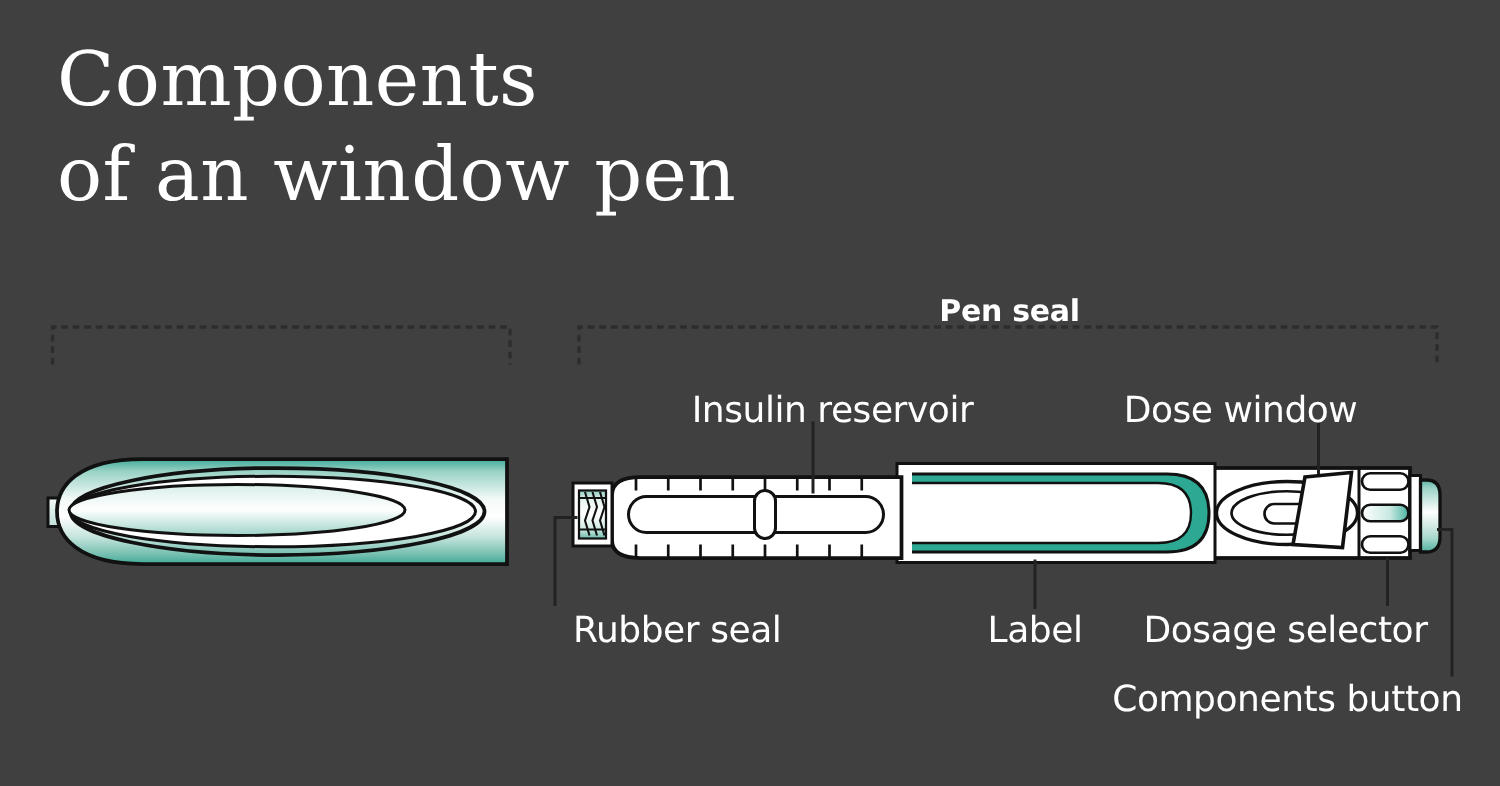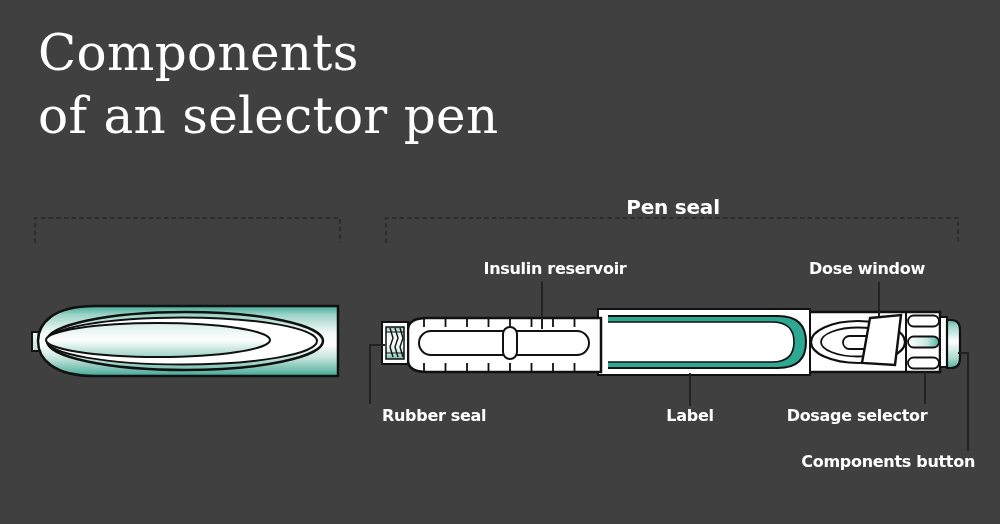--- a/index.html
+++ b/index.html
@@ -23,39 +23,39 @@
   .section-label{
     color:#FFFFFF;
     font-size:20px;
     font-weight:700;
     letter-spacing:-0.2px;
     transform:translateX(-50%);
     white-space:nowrap;
   }
   .part-label{
     color:#FFFFFF;
-    font-size:16px;
-    font-weight:700;
+    font-size:24px;
+    font-weight:400;
     letter-spacing:-0.3px;
     white-space:nowrap;
   }
   .centered{transform:translateX(-50%);}
   #pen-svg{left:0;top:0;}
 </style>
 </head>
 <body>
 
 <div id="canvas">
 
-  <div id="title" class="abs"><span>Components</span><br><span>of an selector pen</span></div>
+  <div id="title" class="abs"><span>Components</span><br><span>of an window pen</span></div>
 
   <div class="abs section-label" style="left:673px;top:195px;">Pen seal</div>
 
   <div class="abs part-label centered" style="left:555px;top:259px;">Insulin reservoir</div>
-  <div class="abs part-label centered" style="left:827px;top:259px;margin-left:40px;">Dose window</div>
+  <div class="abs part-label centered" style="left:827px;top:259px;">Dose window</div>
   <div class="abs part-label" style="left:382px;top:406px;">Rubber seal</div>
   <div class="abs part-label centered" style="left:690px;top:406px;">Label</div>
   <div class="abs part-label centered" style="left:857px;top:406px;">Dosage selector</div>
   <div class="abs part-label" style="right:25px;top:452px;">Components button</div>
 
   <svg id="pen-svg" class="abs" width="1000" height="524" viewBox="0 0 1000 524">
     <defs>
       <linearGradient id="capGrad" gradientUnits="userSpaceOnUse" x1="0" y1="306" x2="0" y2="376">
         <stop offset="0" stop-color="#3FA997"></stop>
         <stop offset="0.12" stop-color="#9AD2C6"></stop>

